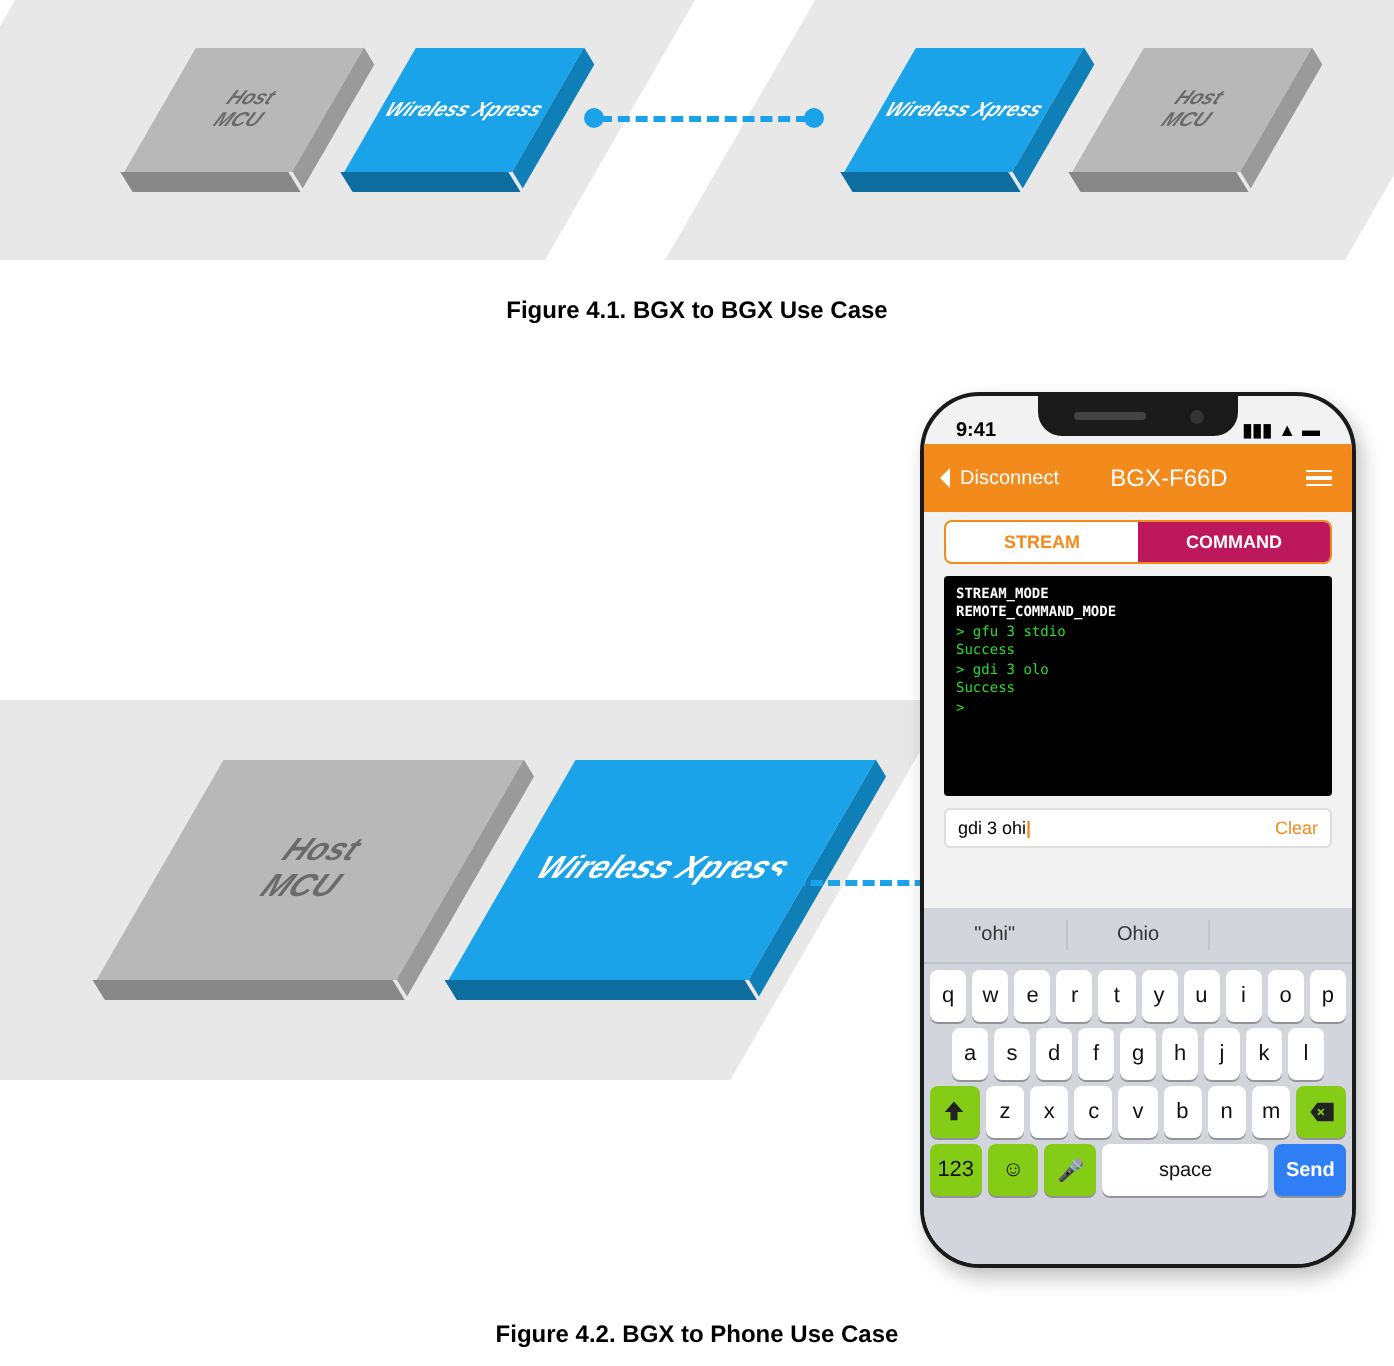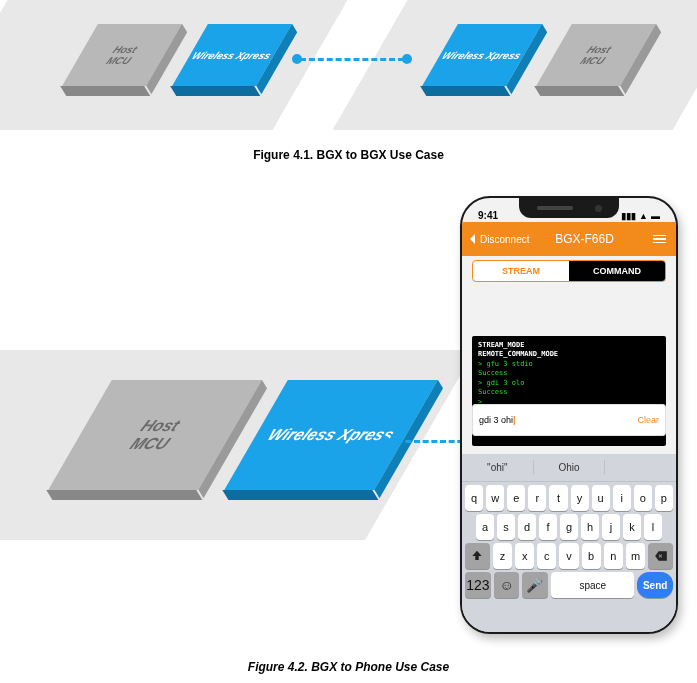--- a/index.html
+++ b/index.html
@@ -121,36 +121,35 @@
   }
   .navbar .menu i{ width:13px; height:1.6px; background:#fff; display:block;}
   .segwrap{
     position:absolute; top:62px; left:10px; right:10px; height:22px;
     display:flex; border:1px solid #f28a1c; border-radius:4px; overflow:hidden;
     font-size:9px; font-weight:600;
     background:#fff;
     justify-content:flex-end;
   }
   .segwrap div{ flex:1; display:flex; align-items:center; justify-content:center; }
-  .segwrap .active{ background:#000000; color:#fff; }
+  .segwrap .active{ background:#be185d; color:#fff; }
   .segwrap .inactive{ color:#f28a1c; }
 
   .terminal{
     position:absolute; top:90px; left:10px; right:10px; height:110px;
     background:#000; color:#0f0;
     font-family:Menlo,Consolas,monospace; font-size:7px;
     padding:5px 6px; line-height:1.35;
     border-radius:2px;
-    margin-top:48px;
   }
   .terminal .w{ color:#fff; font-weight:600; }
   .terminal .g{ color:#2bdb2b; }
 
   .cmdrow{
-    position:absolute; top:206px; left:10px; right:10px; height:32px;
+    position:absolute; top:206px; left:10px; right:10px; height:20px;
     display:flex; align-items:center;
     background:#fff; border:1px solid #ddd; border-radius:3px;
     padding:0 6px; font-size:9px;
   }
   .cmdrow .txt{ flex:1; color:#000;}
   .cmdrow .cursor{ color:#f28a1c; font-weight:bold;}
   .cmdrow .clear{ color:#f28a1c; font-size:9px; margin-left:4px;padding-left:47px;}
 
   
   .kbd{
@@ -165,23 +164,23 @@
   .sugg div:last-child{ border-right:none;}
   .krow{ display:flex; gap:3px; padding:3px 3px 0; justify-content:center;}
   .key{
     background:#fff; border-radius:4px;
     box-shadow:0 1px 0 rgba(0,0,0,.3);
     height:26px; flex:1;
     display:flex; align-items:center; justify-content:center;
     font-size:11px; color:#111;
     min-width:0;
   }
-  .key.fn{ background:#a3a3a3; font-size:14px; flex:1.3;}
+  .key.fn{ background:#84cc16; font-size:11px; flex:1.3;}
   .key.space{ flex:4.2; font-size:10px;}
-  .key.send{ background:#2f7ef6; color:#fff; flex:1.8; font-size:10px; font-weight:600;border-radius:12px;}
+  .key.send{ background:#2f7ef6; color:#fff; flex:1.8; font-size:10px; font-weight:600;}
   .key.shift svg, .key.del svg{ width:14px; height:14px; fill:#222;}
   .krow.r2{ padding-left:14px; padding-right:14px;}
 </style>
 </head>
 <body>
 
 <div class="canvas">
 
   <div class="platform" style="left:-30px;  top:0;   width:340px; height:130px;"></div>
   <div class="platform" style="left:370px;  top:0;   width:340px; height:130px;"></div>
@@ -239,21 +238,21 @@
         <span>Wireless Xpress</span>
       </div>
     <div class="side-r"></div>
       <div class="side-b"></div>
   </div>
 
   <div class="node" style="left:380px; top:436px;"></div>
   <div class="dash" style="left:388px; top:440px; width:84px;"></div>
   <div class="node" style="left:470px; top:436px;"></div>
 
-  <div class="caption" style="top:660px;font-style:italic;">Figure 4.2.  BGX to Phone Use Case</div>
+  <div class="caption" style="top:660px;">Figure 4.2.  BGX to Phone Use Case</div>
 
   <div class="phone">
     <div class="statusbar">
       <span>9:41</span>
       <span class="icons">
         <span>▮▮▮</span><span>▲</span><span>▬</span>
       </span>
     </div>
     <div class="notch">
       <div class="spk"></div>

